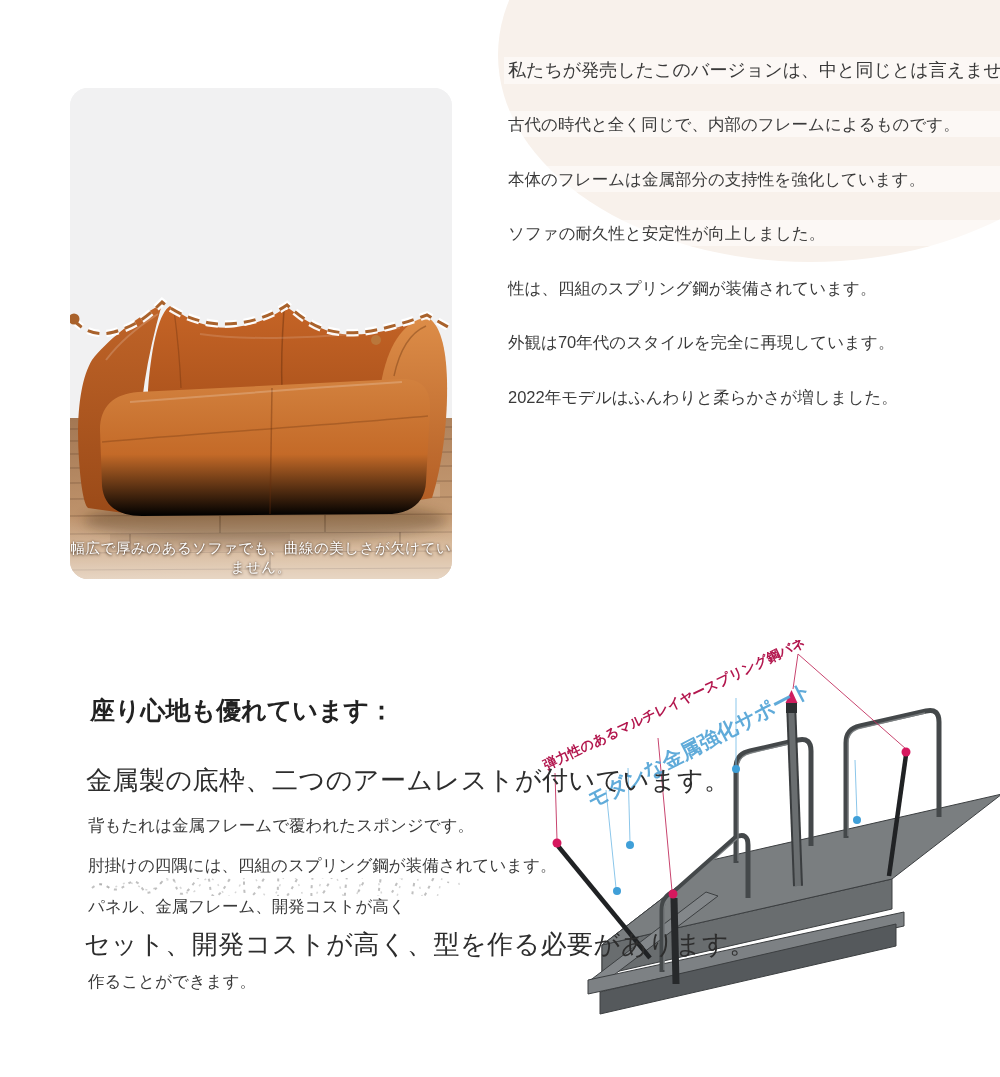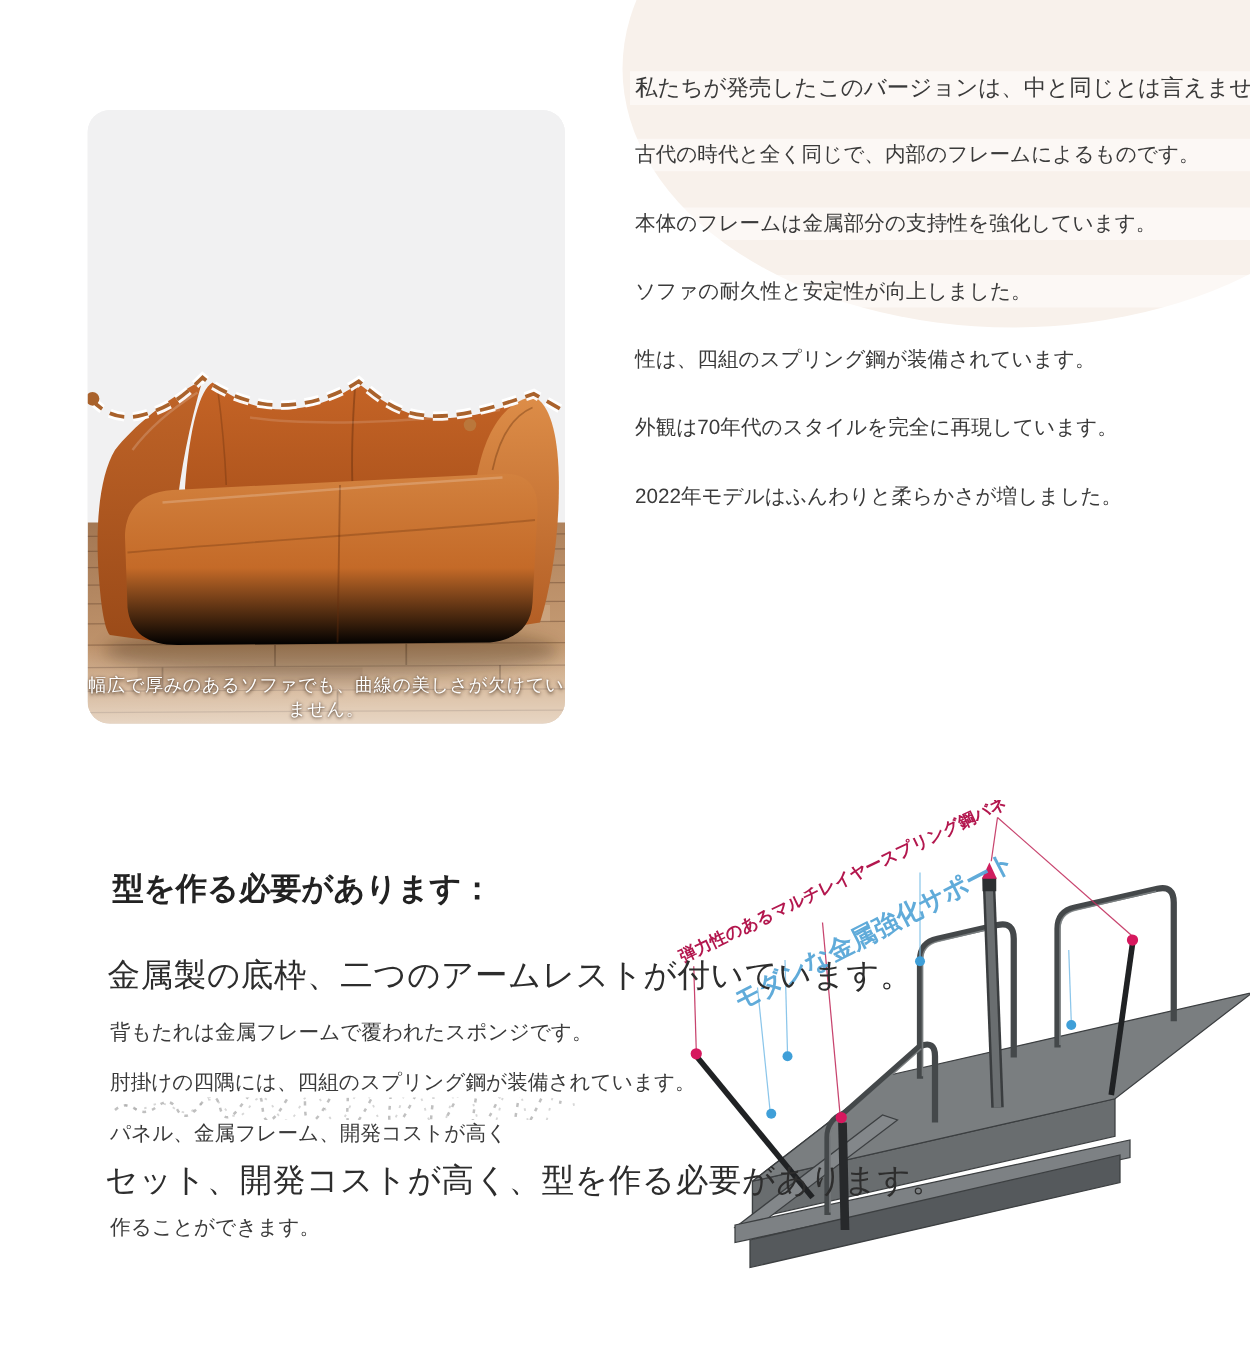--- a/index.html
+++ b/index.html
@@ -248,21 +248,21 @@
     <circle cx="77" cy="251" r="4" fill="#3f9fd8"></circle>
     <circle cx="90" cy="205" r="4" fill="#3f9fd8"></circle>
     <circle cx="196" cy="129" r="4" fill="#3f9fd8"></circle>
     <circle cx="317" cy="180" r="4" fill="#3f9fd8"></circle>
   </g>
 
   <text transform="translate(6,130) rotate(-25.6)" font-size="13.5" font-weight="600" fill="#b3174e">弾力性のあるマルチレイヤースプリング鋼バネ</text>
   <text transform="translate(52,168) rotate(-27.4)" font-size="20.5" font-weight="700" fill="#58a7d8" opacity="0.95">モダンな金属強化サポート</text>
 </svg>
 
-<div class="frame-heading">型を作る必要があります：</div>
+<div class="frame-heading">座り心地も優れています：</div>
 <div class="big-line big1">金属製の底枠、二つのアームレストが付いています。</div>
 <div class="note note1">背もたれは金属フレームで覆われたスポンジです。</div>
 <div class="note note2">肘掛けの四隅には、四組のスプリング鋼が装備されています。</div>
 
 <svg class="scribble" width="400" height="18" viewBox="0 0 400 18">
   <path d="M 2,10 q 8,-7 16,-1 t 18,-2 t 16,3 t 18,-4 t 16,2 t 18,-3 t 16,3 t 18,-4 t 16,2 t 18,-2 t 16,3 t 18,-4 t 16,2 t 18,-2 t 16,3 t 18,-3 t 16,2 t 18,-2 t 16,3 t 18,-3 t 16,2" fill="none" stroke="#8d8d8d" stroke-width="2" stroke-dasharray="3 5" opacity="0.55"></path>
   <path d="M 10,6 q 10,6 20,1 t 20,2 t 20,-3 t 20,3 t 20,-2 t 20,3 t 20,-3 t 20,2 t 20,-2 t 20,3 t 20,-3 t 20,2 t 20,-2 t 20,3 t 20,-2 t 20,2 t 20,-2 t 20,2" fill="none" stroke="#9a9a9a" stroke-width="1.5" stroke-dasharray="2 6" opacity="0.4"></path>
 </svg>
 
 <div class="note note3">パネル、金属フレーム、開発コストが高く</div>

